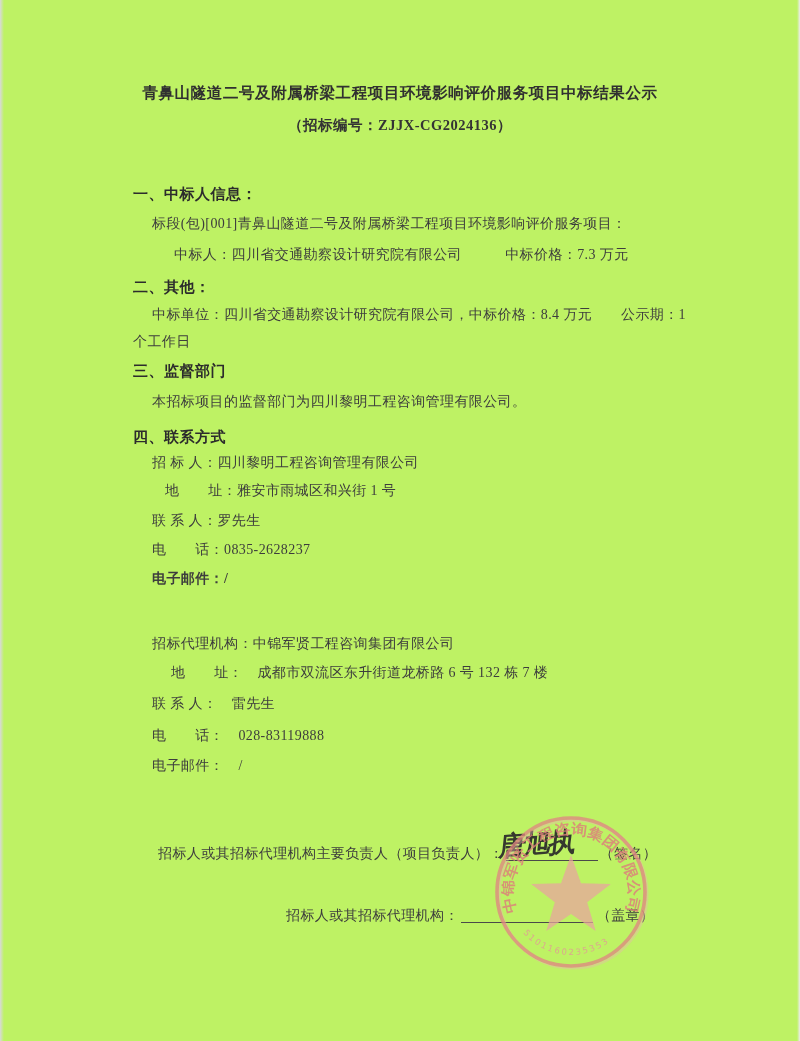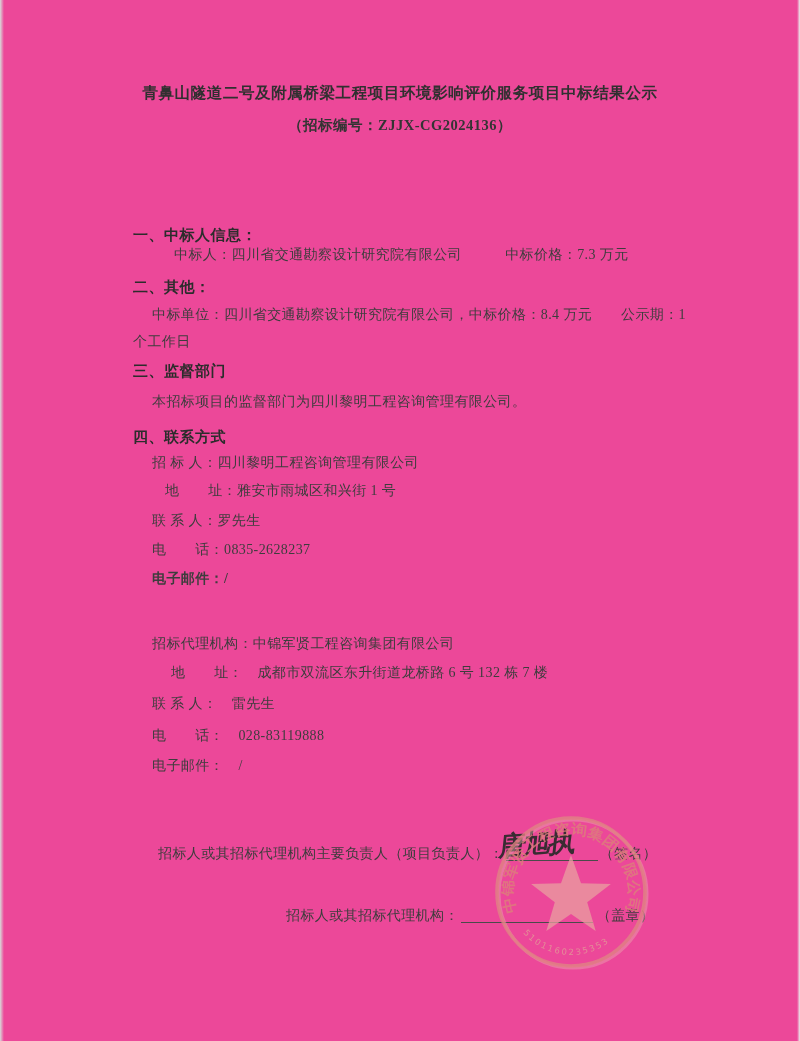--- a/index.html
+++ b/index.html
@@ -1,20 +1,20 @@
 <!DOCTYPE html>
 <html><head>
 <meta charset="utf-8">
 <style>
   html,body{margin:0;padding:0;background:#9a9a9a;}
   .page{
     position:relative;
     width:800px;height:1041px;
     margin:0 auto;
-    background:#ec4899;
+    background:#bef264;
     overflow:hidden;
     font-family:"Liberation Serif","DejaVu Serif",serif;
     color:#3b3b3b;
   }
   .page::before{ 
     content:"";position:absolute;left:0;top:0;bottom:0;width:4px;
     background:linear-gradient(to right,#d9d9d9,rgba(255,255,255,0));
     pointer-events:none;
   }
   .page::after{ 
@@ -46,21 +46,22 @@
   .seal-svg{position:absolute;left:481px;top:798px;filter:blur(.4px);opacity:.9;}
 </style>
 </head>
 <body>
 
 <div class="page">
 
   <div class="abs doc-title">青鼻山隧道二号及附属桥梁工程项目环境影响评价服务项目中标结果公示</div>
   <div class="abs doc-subtitle">（招标编号：ZJJX-CG2024136）</div>
 
-  <div class="abs sec-heading" style="left:133px;top:185px;margin-top:41px;">一、中标人信息：</div>
+  <div class="abs sec-heading" style="left:133px;top:185px;">一、中标人信息：</div>
+  <div class="abs body-line" style="left:152px;top:216px;">标段(包)[001]青鼻山隧道二号及附属桥梁工程项目环境影响评价服务项目：</div>
   <div class="abs body-line" style="left:174px;top:247px;">中标人：四川省交通勘察设计研究院有限公司　　　中标价格：7.3 万元</div>
 
   <div class="abs sec-heading" style="left:133px;top:278px;">二、其他：</div>
   <div class="abs body-line" style="left:152px;top:307px;">中标单位：四川省交通勘察设计研究院有限公司，中标价格：8.4 万元　　公示期：1</div>
   <div class="abs body-line" style="left:133px;top:334px;">个工作日</div>
 
   <div class="abs sec-heading" style="left:133px;top:362px;">三、监督部门</div>
   <div class="abs body-line" style="left:152px;top:394px;">本招标项目的监督部门为四川黎明工程咨询管理有限公司。</div>
 
   <div class="abs sec-heading" style="left:133px;top:428px;">四、联系方式</div>

